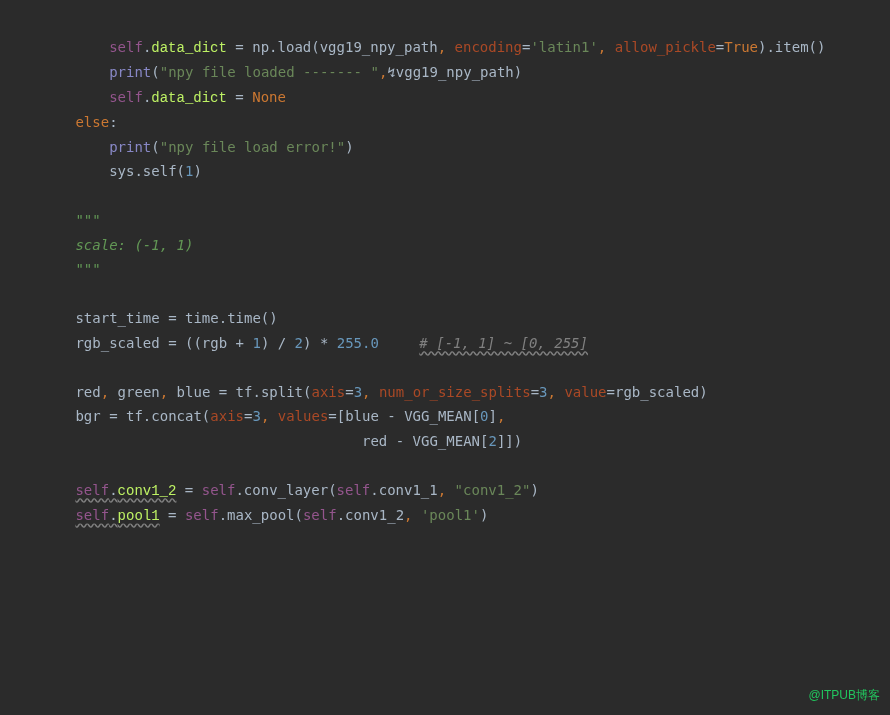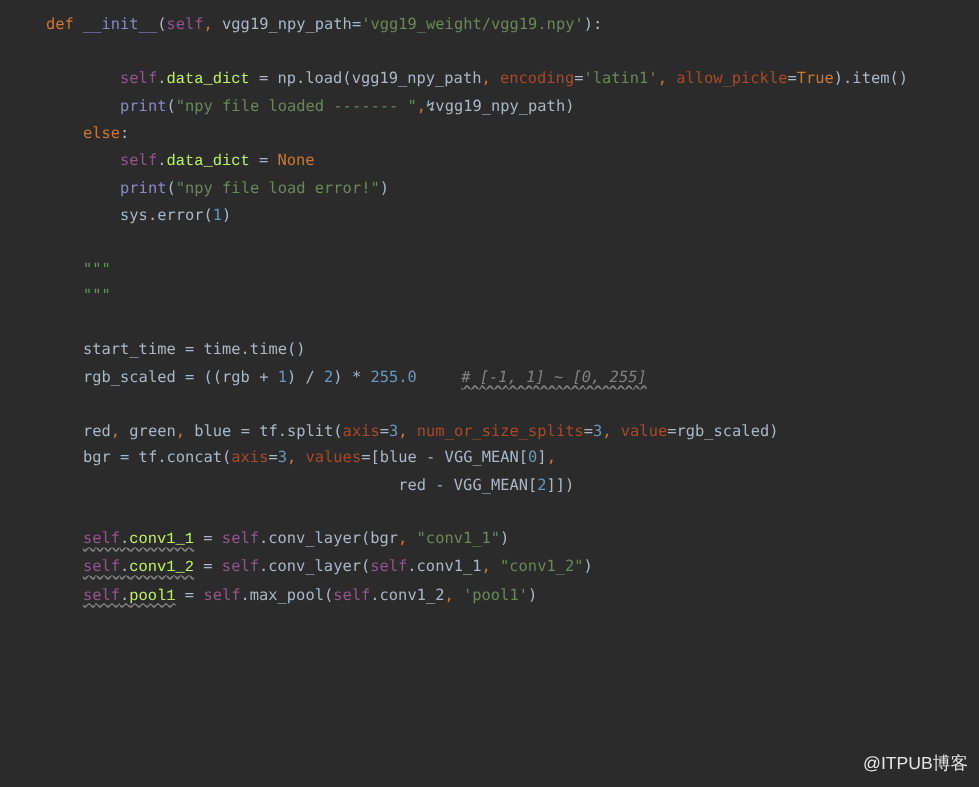--- a/index.html
+++ b/index.html
@@ -44,46 +44,45 @@
       text-decoration-color: #808080;
       text-underline-offset: 3px;
     }
     .cursor {
       color: #a9b7c6;
     }
     .watermark {
       position: absolute;
       bottom: 8px;
       right: 10px;
-      color: #e5e5e5;
-      font-size: 16px;
+      color: #22c55e;
+      font-size: 12px;
       font-family: sans-serif;
     }
   </style>
 </head>
 <body>
 
 <div>
-<div class="code-line">    <span class="keyword">def </span><span class="builtin">__init__</span><span class="punct">(</span><span class="self">self</span><span class="comma">, </span><span class="param">vgg19_npy_path</span><span class="punct">=</span><span class="string">'vgg19_weight/vgg19.npy'</span><span class="punct">):</span></div>
 <div class="code-line"> </div>
 <div class="code-line">            <span class="self">self</span><span class="punct">.</span><span class="attr">data_dict</span><span class="punct"> = </span><span class="func-call">np.load(vgg19_npy_path</span><span class="comma">, </span><span class="kwarg">encoding</span><span class="punct">=</span><span class="string">'latin1'</span><span class="comma">, </span><span class="kwarg">allow_pickle</span><span class="punct">=</span><span class="keyword">True</span><span class="punct">).item()</span></div>
 <div class="code-line">            <span class="builtin">print</span><span class="punct">(</span><span class="string">"npy file loaded ------- "</span><span class="comma">,</span><span class="cursor">↯</span><span class="param">vgg19_npy_path)</span></div>
+<div class="code-line">            <span class="self">self</span><span class="punct">.</span><span class="attr">data_dict</span><span class="punct"> = </span><span class="keyword">None</span></div>
 <div class="code-line">        <span class="keyword">else</span><span class="punct">:</span></div>
-<div class="code-line">            <span class="self">self</span><span class="punct">.</span><span class="attr">data_dict</span><span class="punct"> = </span><span class="keyword">None</span></div>
 <div class="code-line">            <span class="builtin">print</span><span class="punct">(</span><span class="string">"npy file load error!"</span><span class="punct">)</span></div>
-<div class="code-line">            <span class="func-call">sys.error(</span><span class="number">1</span><span class="punct">)</span></div>
+<div class="code-line">            <span class="func-call">sys.self(</span><span class="number">1</span><span class="punct">)</span></div>
 <div class="code-line"> </div>
 <div class="code-line">        <span class="docstring">"""</span></div>
+<div class="code-line">        <span class="docstring">scale: (-1, 1)</span></div>
 <div class="code-line">        <span class="docstring">"""</span></div>
 <div class="code-line"> </div>
 <div class="code-line">        <span class="func-call">start_time = time.time()</span></div>
 <div class="code-line">        <span class="func-call">rgb_scaled = ((rgb + </span><span class="number">1</span><span class="func-call">) / </span><span class="number">2</span><span class="func-call">) * </span><span class="number">255.0 </span><span class="comment underline"># [-1, 1] ~ [0, 255]</span></div>
 <div class="code-line"> </div>
 <div class="code-line">        <span class="func-call">red</span><span class="comma">, </span><span class="func-call">green</span><span class="comma">, </span><span class="func-call">blue = tf.split(</span><span class="kwarg">axis</span><span class="punct">=</span><span class="number">3</span><span class="comma">, </span><span class="kwarg">num_or_size_splits</span><span class="punct">=</span><span class="number">3</span><span class="comma">, </span><span class="kwarg">value</span><span class="punct">=</span><span class="func-call">rgb_scaled)</span></div>
 <div class="code-line">        <span class="func-call">bgr = tf.concat(</span><span class="kwarg">axis</span><span class="punct">=</span><span class="number">3</span><span class="comma">, </span><span class="kwarg">values</span><span class="punct">=</span><span class="func-call">[blue - VGG_MEAN[</span><span class="number">0</span><span class="punct">]</span><span class="comma">,</span></div>
 <div class="code-line">                                          <span class="func-call">red - VGG_MEAN[</span><span class="number">2</span><span class="punct">]])</span></div>
 <div class="code-line"> </div>
-<div class="code-line">        <span class="self underline">self</span><span class="punct underline">.</span><span class="attr underline">conv1_1</span><span class="punct"> = </span><span class="self">self</span><span class="func-call">.conv_layer(bgr</span><span class="comma">, </span><span class="string">"conv1_1"</span><span class="punct">)</span></div>
 <div class="code-line">        <span class="self underline">self</span><span class="punct underline">.</span><span class="attr underline">conv1_2</span><span class="punct"> = </span><span class="self">self</span><span class="func-call">.conv_layer(</span><span class="self">self</span><span class="func-call">.conv1_1</span><span class="comma">, </span><span class="string">"conv1_2"</span><span class="punct">)</span></div>
 <div class="code-line">        <span class="self underline">self</span><span class="punct underline">.</span><span class="attr underline">pool1</span><span class="punct"> = </span><span class="self">self</span><span class="func-call">.max_pool(</span><span class="self">self</span><span class="func-call">.conv1_2</span><span class="comma">, </span><span class="string">'pool1'</span><span class="punct">)</span></div>
 </div>
 
 <div class="watermark">@ITPUB博客</div>
 
 </body></html>

